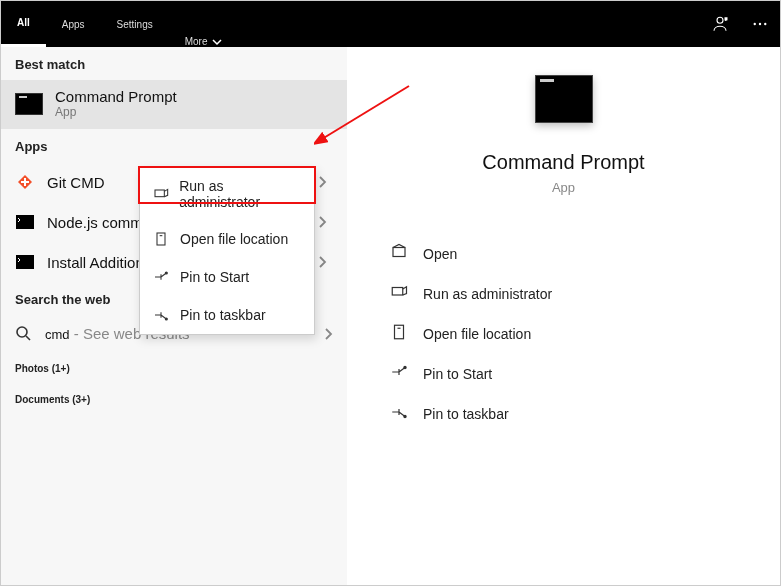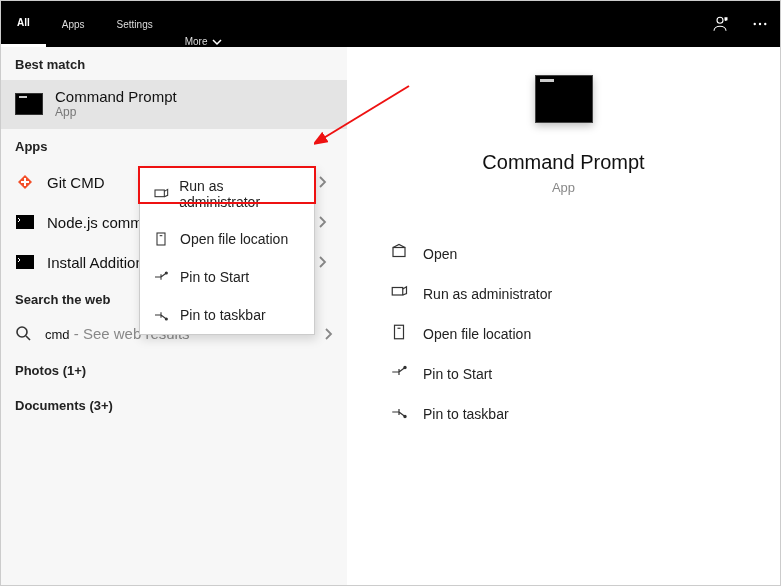--- a/index.html
+++ b/index.html
@@ -25,21 +25,21 @@
   .best-title { font-size: 15px; color: #111; }
   .best-sub { font-size: 12px; color: #777; }
   .app-row { display: flex; align-items: center; padding: 10px 14px; gap: 12px; cursor: pointer; }
   .app-row .icon-slot { width: 20px; height: 20px; display:flex; align-items:center; justify-content:center; }
   .app-row .label { font-size: 15px; color: #111; flex:1; white-space: nowrap; overflow: hidden; text-overflow: ellipsis; }
   .app-row .chev { color: #888; font-size: 14px; padding: 0 6px; }
   .search-row { display:flex; align-items:center; padding: 10px 14px; gap:12px; cursor:pointer; }
   .search-row .s-icon { width:18px; height:18px; }
   .search-row .s-text { font-size:13px; color:#111; }
   .search-row .s-hint { font-size:15px; color:#888; }
-  .simple-line { padding: 10px 14px; font-size: 13px; font-weight:600; color:#222; cursor:pointer; }
+  .simple-line { padding: 10px 14px; font-size: 10px; font-weight:600; color:#222; cursor:pointer; }
   
   .ctx { position: absolute; left: 138px; top: 120px; width: 176px; background:#fff; border:1px solid #ccc; box-shadow: 2px 4px 10px rgba(0,0,0,0.15); z-index: 5; }
   .ctx-row { display:flex; align-items:center; gap:10px; padding: 10px 12px; font-size:14px; color:#222; cursor:pointer; }
   .ctx-icn { width:18px; height:18px; display:flex; align-items:center; justify-content:center; color:#333; }
   
   .redbox { position:absolute; left:137px; top:119px; width:178px; height:38px; border:2px solid #e11; z-index:6; pointer-events:none; }
   
   .arrow-svg { position:absolute; left:313px; top:80px; width:100px; height:70px; z-index:7; pointer-events:none; }
   
   .preview-icon { width: 58px; height: 48px; background:#000; border:1px solid #444; box-shadow: 0 3px 8px rgba(0,0,0,0.25); position:relative; }

